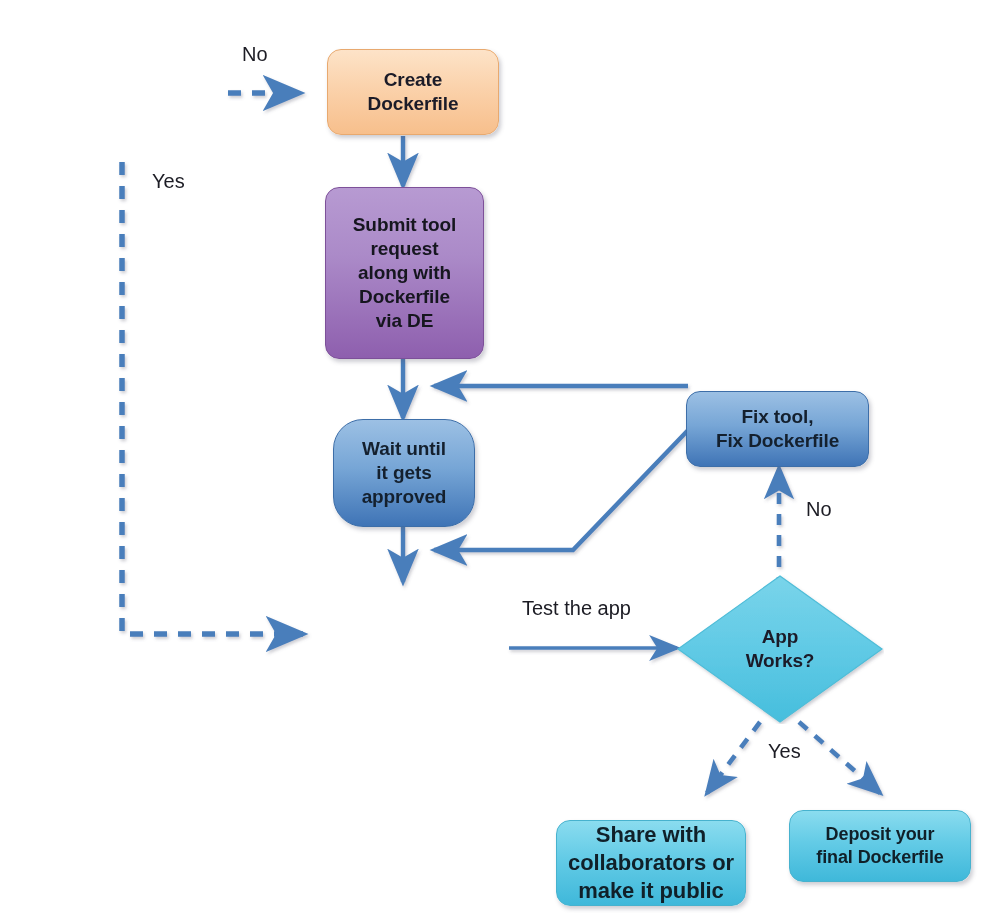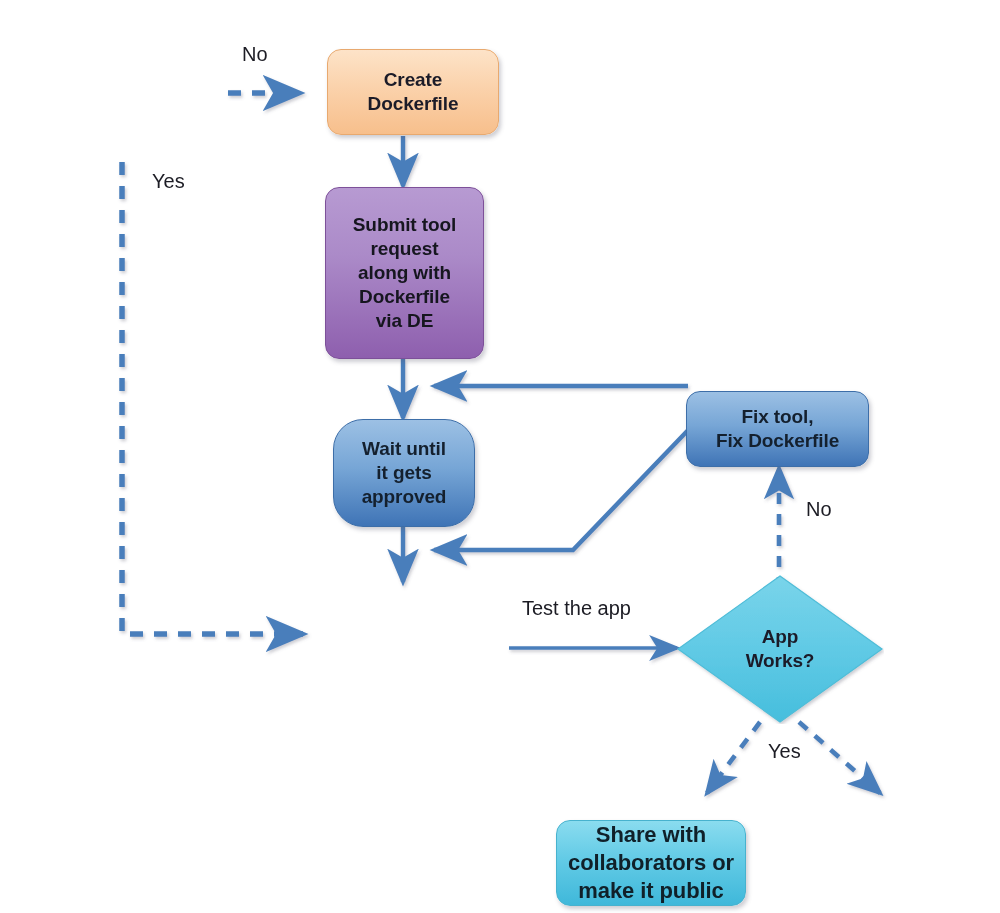--- a/index.html
+++ b/index.html
@@ -190,20 +190,24 @@
     <span class="label">App
 Works?</span>
   </div>
 
   <div class="node rect cyan" style="left:556px; top:810px; width:190px; height:86px; font-size:22px;margin-top:10px;">
     <span class="label">Share with
 collaborators or
 make it public</span>
   </div>
 
+  <div class="node rect cyan" style="left:789px; top:810px; width:182px; height:72px; font-size:18px;">
+    <span class="label">Deposit your
+final Dockerfile</span>
+  </div>
 
   <div class="edge-label" style="left:242px; top:43px; font-size:20px;">No</div>
 
   <div class="edge-label" style="left:152px; top:170px; font-size:20px;">Yes</div>
 
   <div class="edge-label" style="left:522px; top:597px; font-size:20px;text-align:center;">Test the app</div>
 
   <div class="edge-label" style="left:806px; top:498px; font-size:20px;">No</div>
 
   <div class="edge-label" style="left:768px; top:740px; font-size:20px;">Yes</div>

